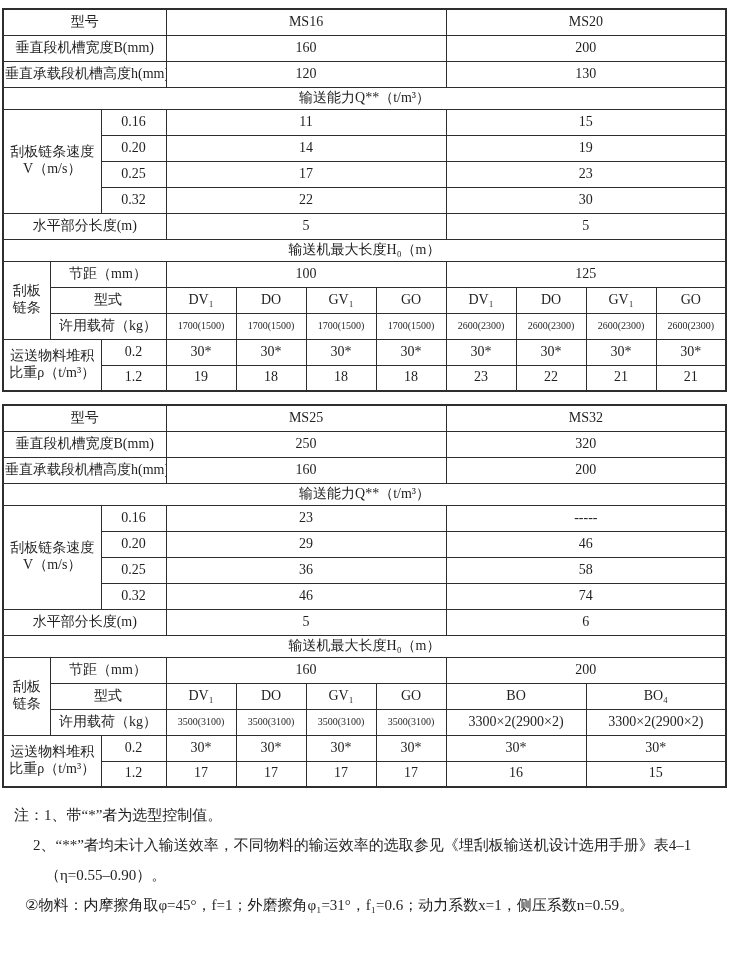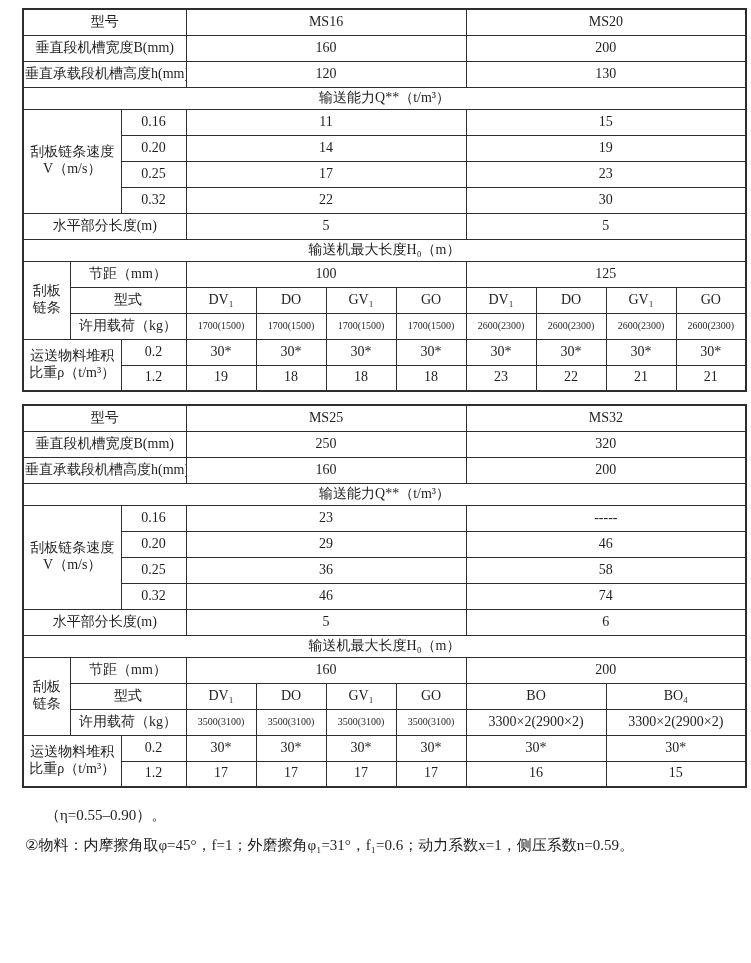--- a/index.html
+++ b/index.html
@@ -3,21 +3,21 @@
 <meta charset="utf-8">
 <style>
   html,body{margin:0;padding:0;}
   body{
     width:751px;height:963px;background:#ffffff;
     font-family:"Liberation Serif","DejaVu Serif","DejaVu Sans",serif;
     color:#1f1f1f;
   }
   table.spec{
     border-collapse:collapse;table-layout:fixed;
-    width:722px;margin-left:22px;
+    width:722px;margin-left:2px;
     border:2px solid #2e2e2e;
     font-size:14px;
     font-family:Liberation Serif, serif;
   }
   table.spec td{
     border:1px solid #2e2e2e;
     text-align:center;vertical-align:middle;
     padding:0 1px;line-height:1.2;
     overflow:hidden;white-space:nowrap;
   }
@@ -273,15 +273,17 @@
     <td>17</td>
     <td>17</td>
     <td>17</td>
     <td colspan="2">16</td>
     <td colspan="2">15</td>
   </tr>
 </tbody>
   </table>
 
 <div class="notes">
+  <p>注：1、带“*”者为选型控制值。</p>
+  <p class="ind1">2、“**”者均未计入输送效率，不同物料的输运效率的选取参见《埋刮板输送机设计选用手册》表4–1</p>
   <p class="ind2">（η=0.55–0.90）。</p>
   <p class="ind3">②物料：内摩擦角取φ=45°，f=1；外磨擦角φ₁=31°，f₁=0.6；动力系数x=1，侧压系数n=0.59。</p>
 </div>
 
 </body></html>

